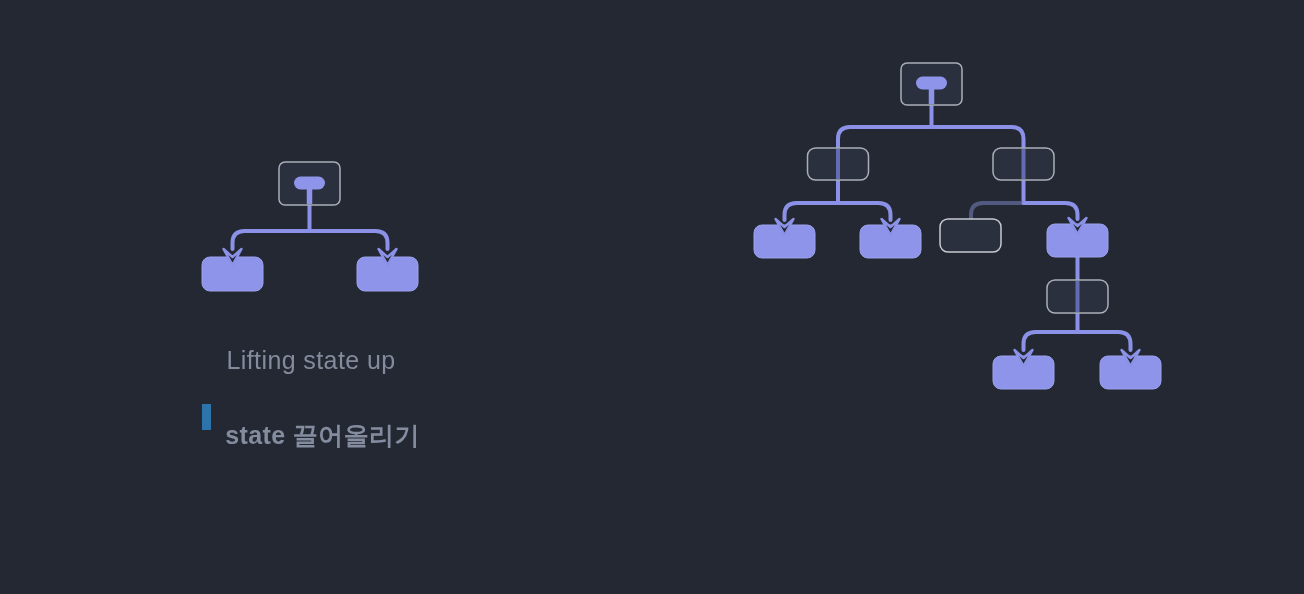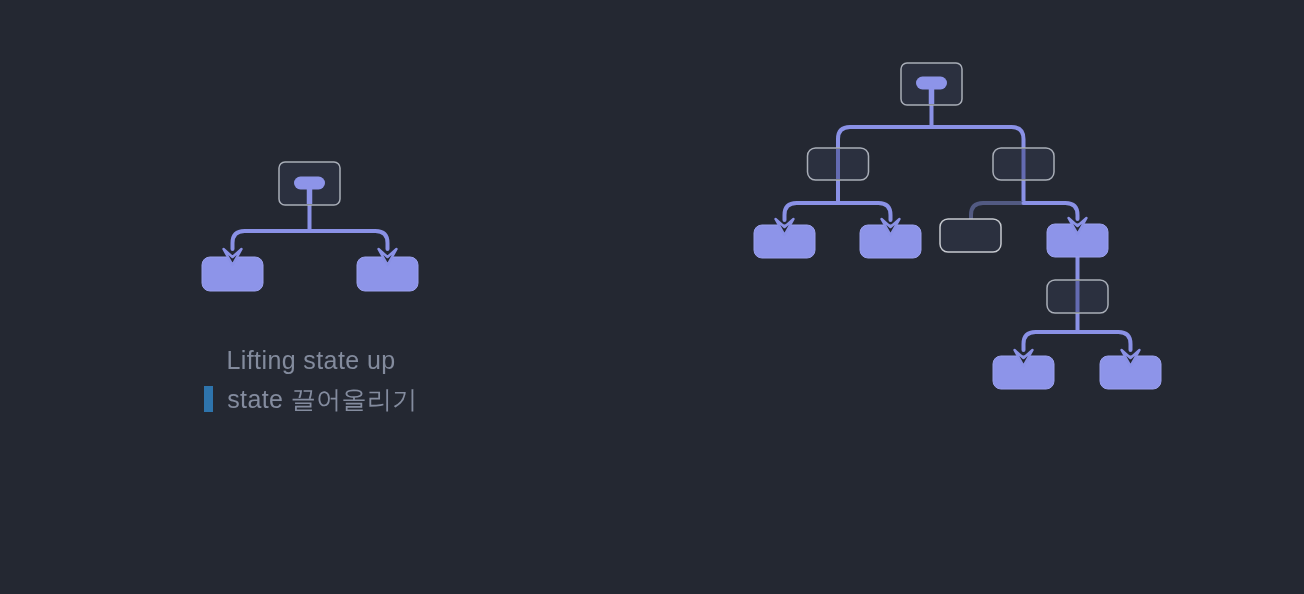--- a/index.html
+++ b/index.html
@@ -43,21 +43,22 @@
     width: 9px;
     height: 26px;
     background: var(--accent-bar, #2e74ac);
     flex: 0 0 auto;
   }
   .caption-subtitle {
     font-size: 25px;
     line-height: 30px;
     letter-spacing: 0.4px;
     color: var(--subtitle-color, #848c9f);
-    font-weight: 400;
+    font-weight: 700;
+    margin-top: 36px;
   }
   #caption-left  { left: 111px; top: 345px; }
   #caption-right { left: 734px; top: 445px; }
 </style>
 </head>
 <body>
 
 <div id="canvas">
   <svg id="diagram-svg" width="1304" height="594" viewBox="0 0 1304 594" xmlns="http://www.w3.org/2000/svg">
       <g>

